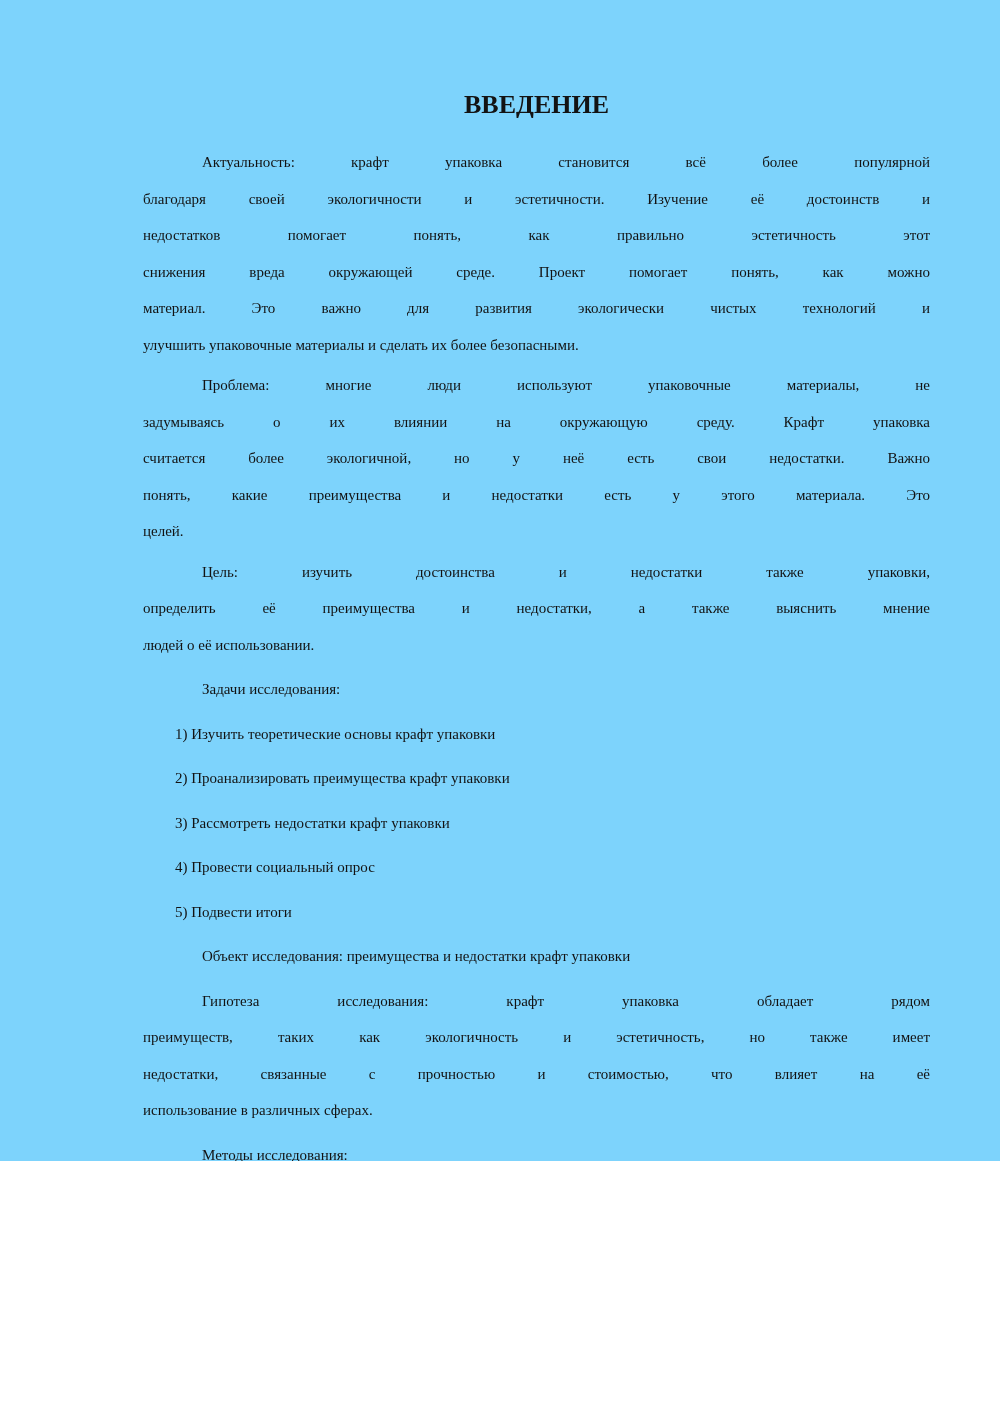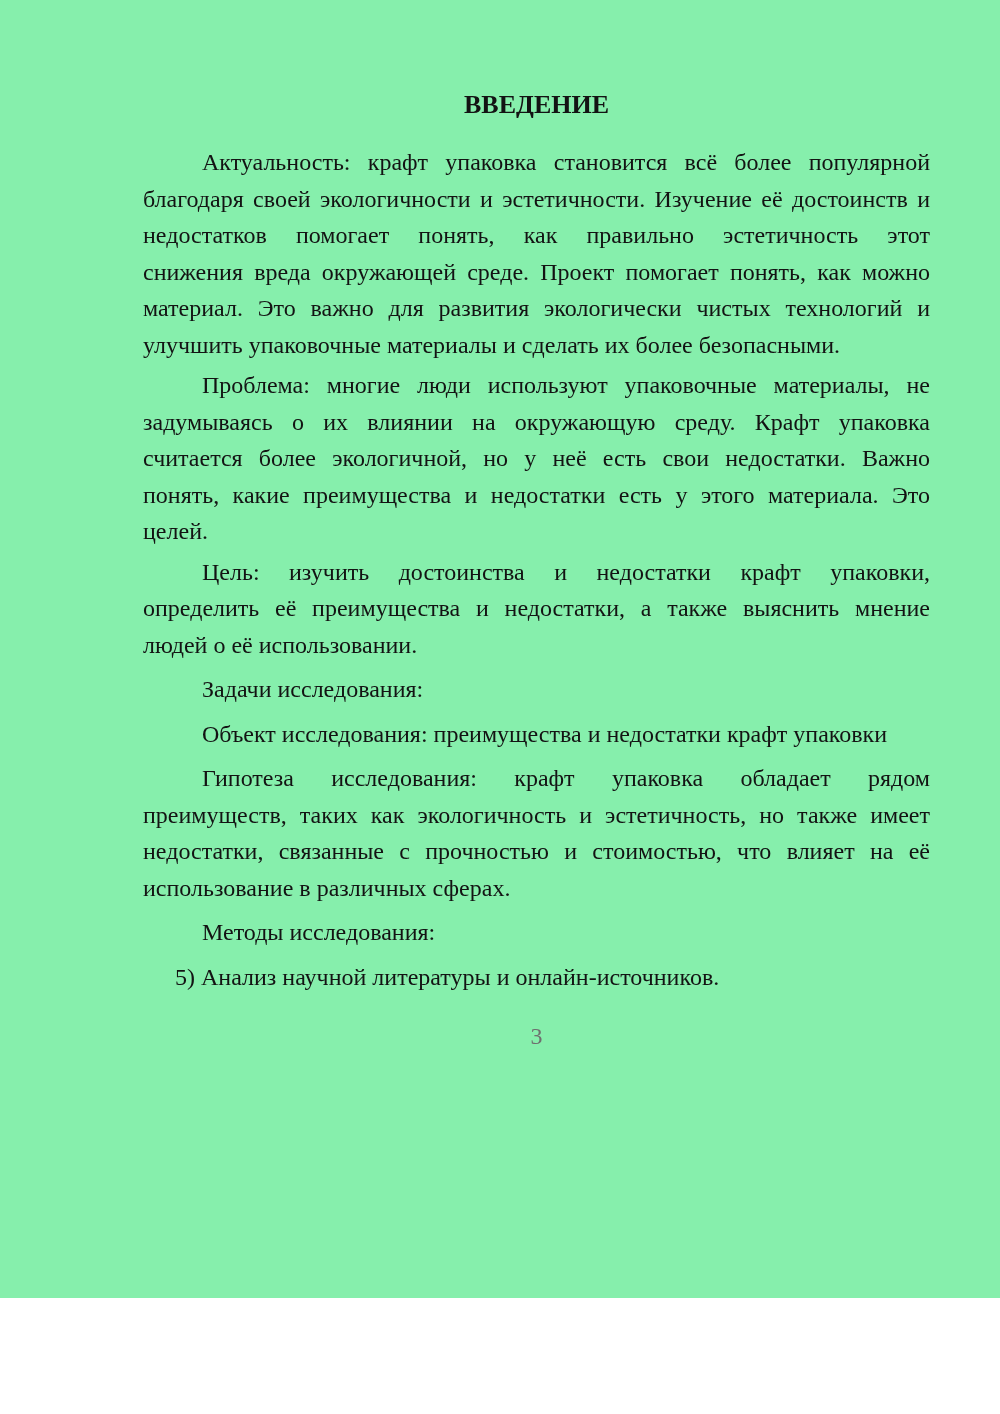--- a/index.html
+++ b/index.html
@@ -1,41 +1,41 @@
 <!DOCTYPE html>
 <html lang="ru"><head>
 <meta charset="utf-8">
 <style>
   html, body { margin: 0; padding: 0; }
   body { background: #ffffff; }
 
   .page {
     position: relative;
     width: 1000px;
-    height: 1298px;
-    background: #86efac;
+    height: 1161px;
+    background: #7dd3fc;
     overflow: hidden;
     font-family: "Liberation Serif", "DejaVu Serif", serif;
     color: #131313;
   }
 
   .content {
     padding: 90px 70px 0 143px; 
   }
 
   .title {
     font-size: 26px;
     line-height: 30px;
     font-weight: 700;
     text-align: center;
     margin: 0 0 24px 0;
   }
 
   .line {
-    font-size: 24px;
+    font-size: 15px;
     line-height: 36.5px;
     text-align: justify;       
     text-align-last: left;     
   }
   .line.j  { text-align-last: justify; }  
   .line.fi { text-indent: 59px; }         
 
   .para { margin: 0; }
   .mb-para   { margin-bottom: 4px; }   
   .mb-single { margin-bottom: 8px; }   
@@ -75,27 +75,34 @@
 
     <div class="para mb-para">
       <div class="line fi j">Проблема: многие люди используют упаковочные материалы, не</div>
       <div class="line j">задумываясь о их влиянии на окружающую среду. Крафт упаковка</div>
       <div class="line j">считается более экологичной, но у неё есть свои недостатки. Важно</div>
       <div class="line j">понять, какие преимущества и недостатки есть у этого материала. Это</div>
       <div class="line">целей.</div>
     </div>
 
     <div class="para mb-single">
-      <div class="line fi j">Цель: изучить достоинства и недостатки крафт упаковки,</div>
+      <div class="line fi j">Цель: изучить достоинства и недостатки также упаковки,</div>
       <div class="line j">определить её преимущества и недостатки, а также выяснить мнение</div>
       <div class="line">людей о её использовании.</div>
     </div>
 
     <div class="line fi mb-single">Задачи исследования:</div>
 
+    <div class="tasks-list">
+      <div class="line task">1) Изучить теоретические основы крафт упаковки</div>
+      <div class="line task">2) Проанализировать преимущества крафт упаковки</div>
+      <div class="line task">3) Рассмотреть недостатки крафт упаковки</div>
+      <div class="line task">4) Провести социальный опрос</div>
+      <div class="line task">5) Подвести итоги</div>
+    </div>
 
     <div class="line fi mb-single">Объект исследования: преимущества и недостатки крафт упаковки</div>
 
 
     <div class="para mb-single">
       <div class="line fi j">Гипотеза исследования: крафт упаковка обладает рядом</div>
       <div class="line j">преимуществ, таких как экологичность и эстетичность, но также имеет</div>
       <div class="line j">недостатки, связанные с прочностью и стоимостью, что влияет на её</div>
       <div class="line">использование в различных сферах.</div>
     </div>

